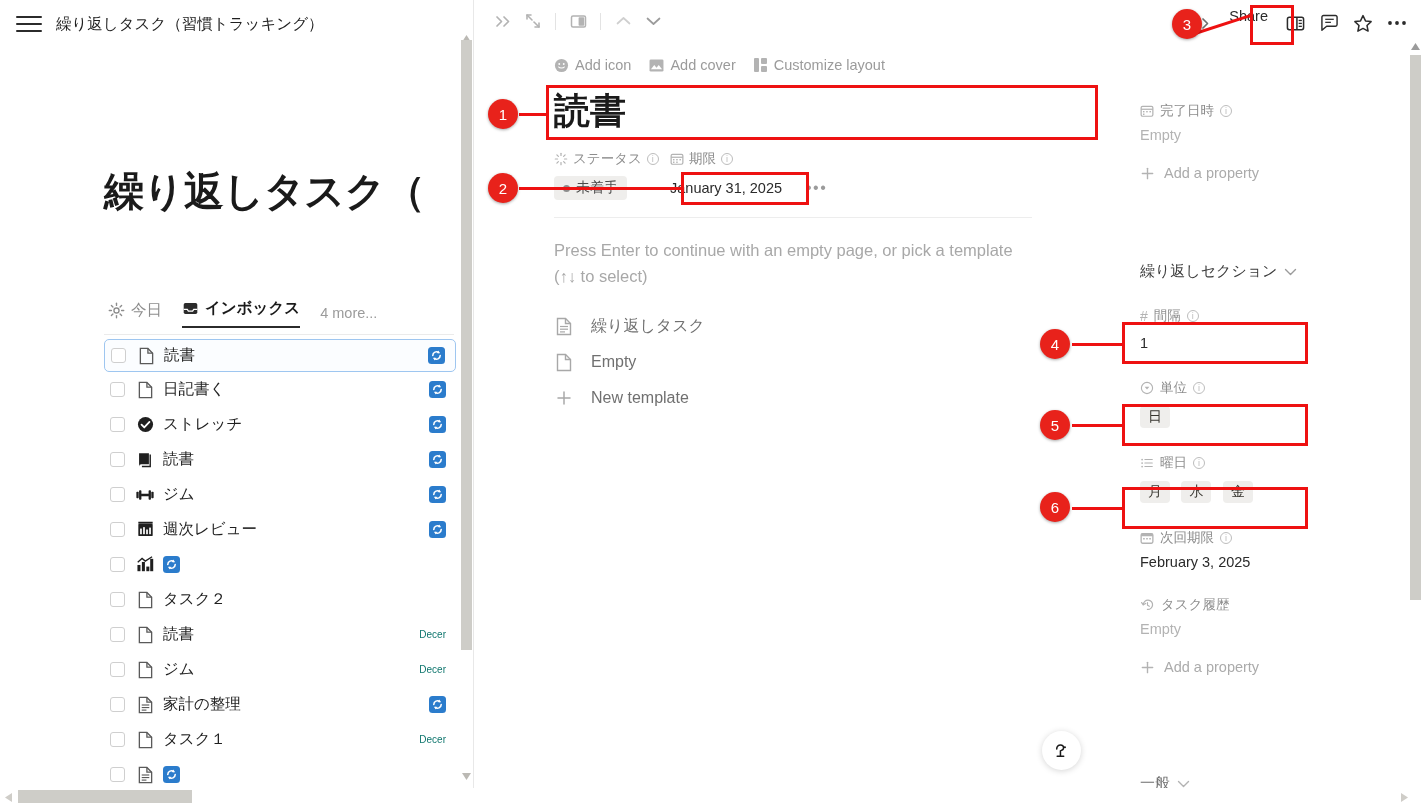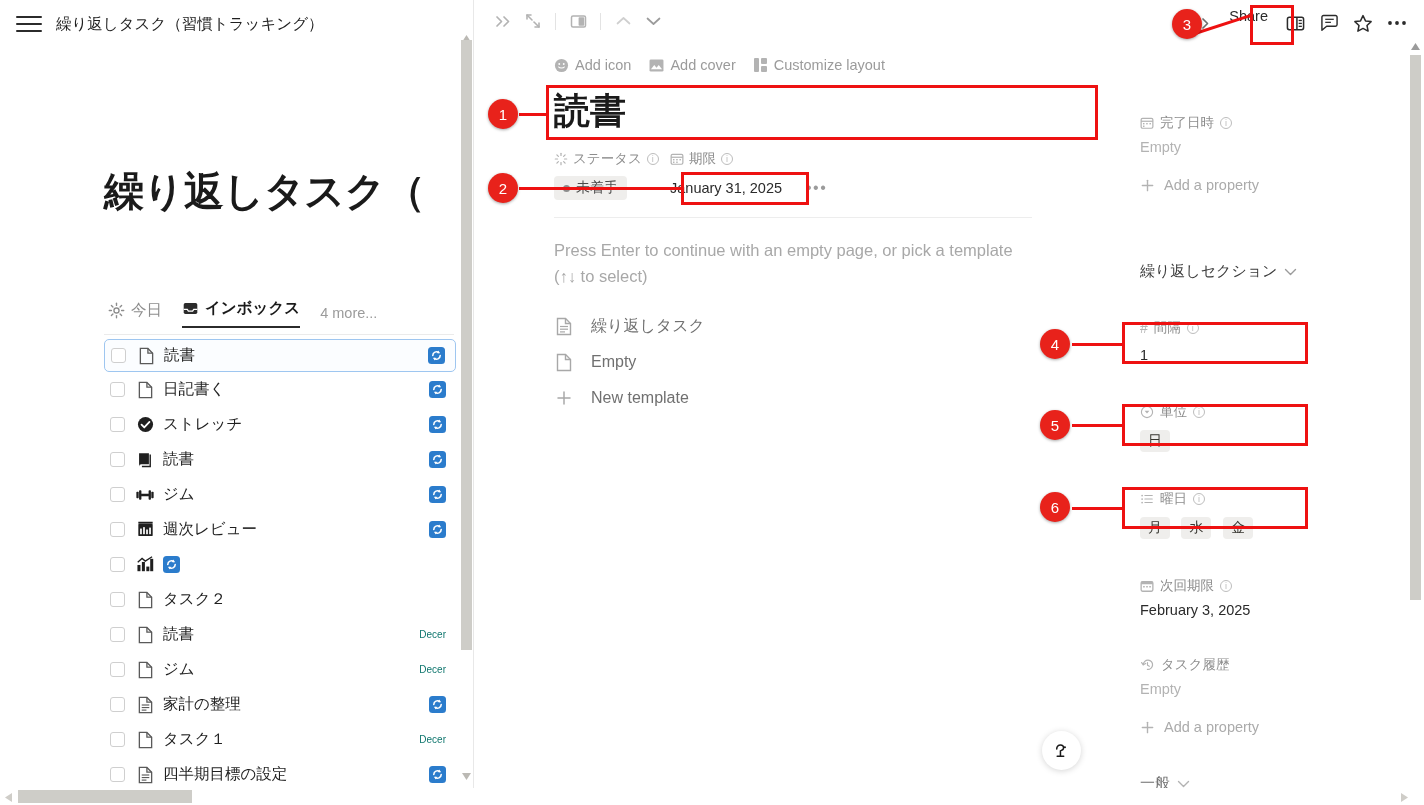--- a/index.html
+++ b/index.html
@@ -114,21 +114,21 @@
   .right {
     position:absolute; left:1124px; top:0; width:300px; height:805px; background:#fff;
   }
   .r-topbar { position:absolute; right:12px; top:8px; display:flex; align-items:flex-start; gap:4px; }
   .r-tbtn { width:30px; height:30px; display:flex; align-items:center; justify-content:center;
     color:#4a4a4a; cursor:pointer; }
   .r-share { font-size:14.5px; color:#2b2b2b; padding:0 8px; cursor:pointer; }
 
   .r-section { position:absolute; left:16px; width:266px; }
   .r-sec-title { display:flex; align-items:center; gap:7px; font-size:15px; color:#3a3a3a; font-weight:500;}
-  .r-prop-label { display:flex; align-items:center; gap:6px; font-size:13.5px; color:#8d8d8d; margin-top:16px;}
+  .r-prop-label { display:flex; align-items:center; gap:6px; font-size:13.5px; color:#8d8d8d; margin-top:4px;}
   .r-prop-val { font-size:14.5px; color:#2b2b2b; margin-top:7px; }
   .r-prop-val.empty { color:#b3b3b3; }
   .r-add { display:flex; align-items:center; gap:9px; font-size:14.5px; color:#ababab; cursor:pointer; }
   .tag { display:inline-flex; align-items:center; background:#efeeec; border-radius:4px;
     padding:2px 8px; font-size:14px; color:#37352f; margin-right:7px; }
 
   .r-vscroll { position:absolute; right:0px; top:0; width:16px; height:805px; background:#fff; }
   .r-vthumb { position:absolute; right:3px; top:55px; width:11px; height:545px; background:#cecdc8; }
 
   
@@ -417,21 +417,20 @@
               <svg xmlns="http://www.w3.org/2000/svg" width="17" height="18" viewBox="0 0 18 19">
                 <path d="M2.5 1.5h8l5 5v11h-13z" fill="none" stroke="#5a5a5a" stroke-width="1.4"></path>
                 <path d="M10.5 1.5v5h5" fill="none" stroke="#5a5a5a" stroke-width="1.4"></path>
                 <g stroke="#5a5a5a" stroke-width="1.2">
                   <line x1="5" y1="9.5" x2="13" y2="9.5"></line>
                   <line x1="5" y1="12.2" x2="13" y2="12.2"></line>
                   <line x1="5" y1="14.9" x2="10" y2="14.9"></line>
                 </g>
               </svg>
             </div>
-            <div class="rowtext">四半期目標の設定</div>
             <div class="rowbadge">
               <span class="recur">
                 <svg xmlns="http://www.w3.org/2000/svg" width="13" height="13" viewBox="0 0 14 14">
                   <path d="M3 7a4 4 0 016.6-3M11 7a4 4 0 01-6.6 3" fill="none" stroke="#fff" stroke-width="1.7" stroke-linecap="round"></path>
                   <path d="M9.3 1.6l.6 2.7-2.7.3" fill="#fff"></path>
                   <path d="M4.7 12.4l-.6-2.7 2.7-.3" fill="#fff"></path>
                 </svg>
               </span>
             </div>
           </div>

